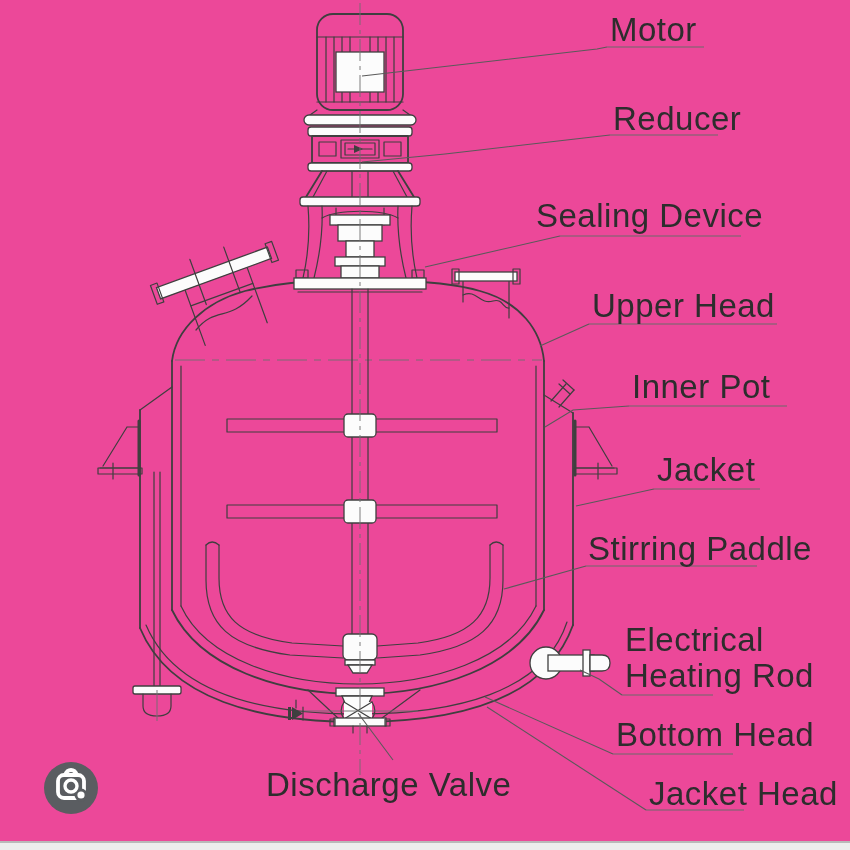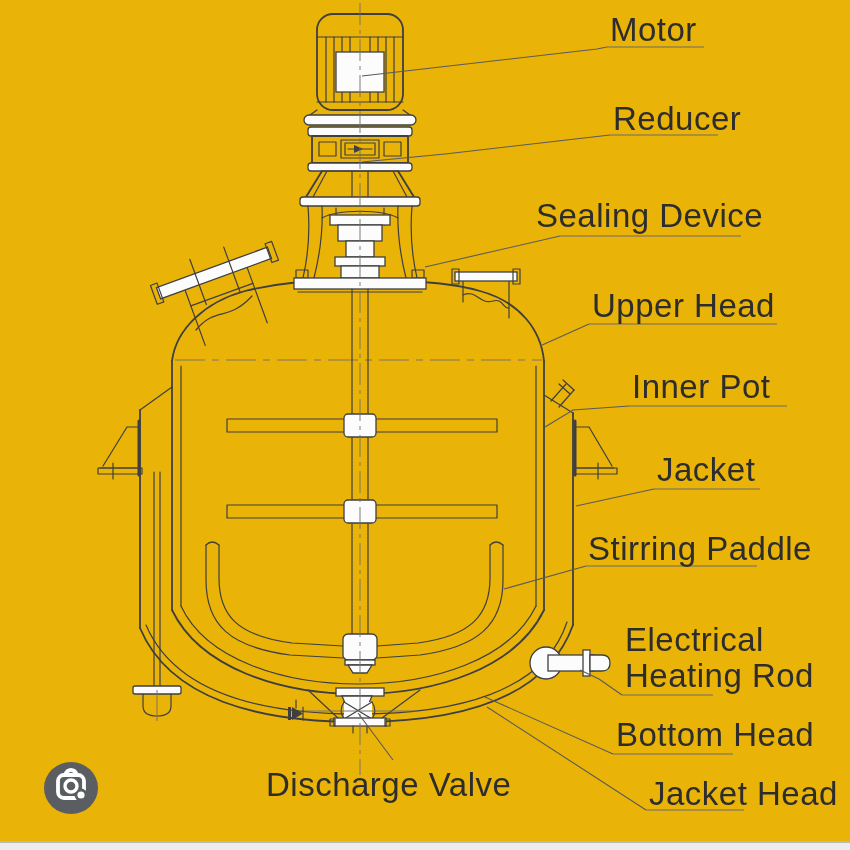--- a/index.html
+++ b/index.html
@@ -1,16 +1,16 @@
 <!DOCTYPE html>
 <html><head>
 <meta charset="utf-8">
 <style>
   html,body{margin:0;padding:0;background:#fcfcfc;}
-  .stage{position:relative;width:850px;height:850px;background:#eab308;overflow:hidden;
+  .stage{position:relative;width:850px;height:850px;background:#ec4899;overflow:hidden;
          font-family:"Liberation Sans", sans-serif;}
   svg{display:block}
   .ln{stroke:#3f3f3f;fill:none;stroke-width:1.2;stroke-linecap:round;stroke-linejoin:round;}
   .ln2{stroke:#3f3f3f;fill:none;stroke-width:1.8;stroke-linecap:round;stroke-linejoin:round;}
   .lnth{stroke:#3f3f3f;fill:none;stroke-width:3;stroke-linecap:round;}
   .wh{fill:#fcfcfc;stroke:#3f3f3f;stroke-width:1.3;}
   .whn{fill:#fcfcfc;stroke:none;}
   .solid{fill:#3f3f3f;stroke:none;}
   .cl{stroke:#6f6f6f;fill:none;stroke-width:0.9;}
   .leader{stroke:#5a5a5a;fill:none;stroke-width:1.1;}

